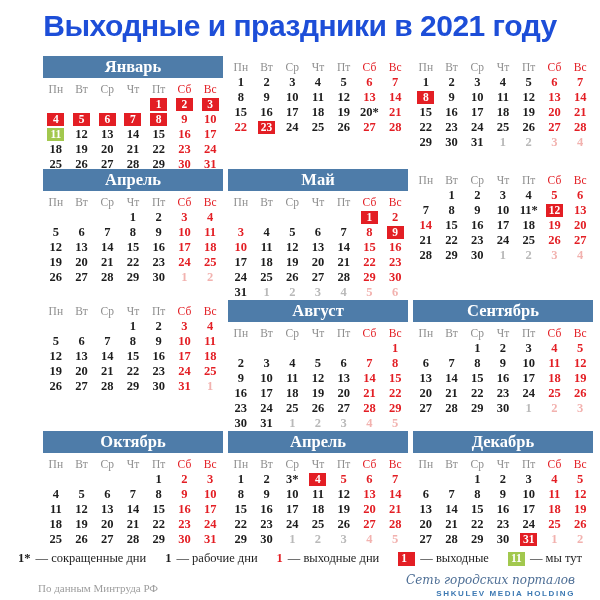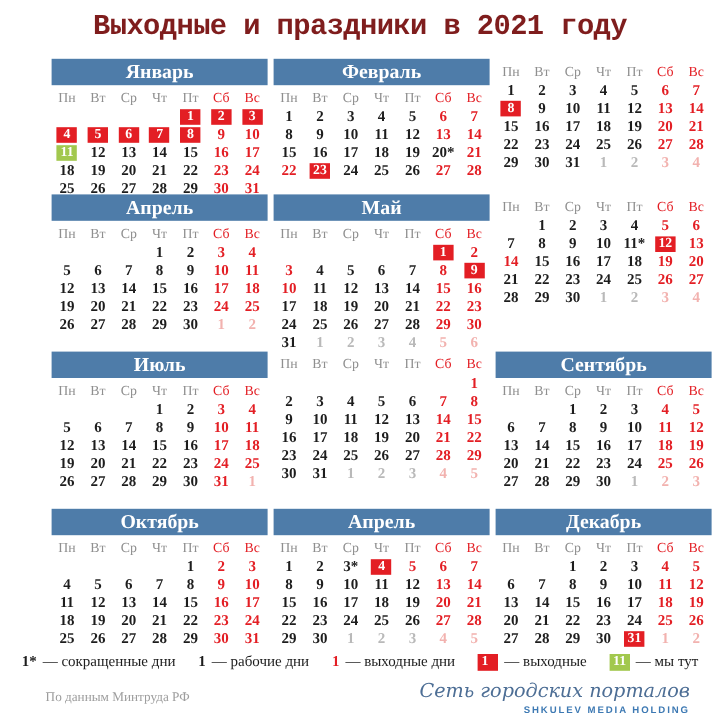--- a/index.html
+++ b/index.html
@@ -1,18 +1,18 @@
 <!DOCTYPE html>
 <html style="--header_bg: #4e7ca9; --red: #e31e24; --green: #a2c84e; --pink: #f2b2af; --other_gray: #b9b9b9; --weekday_gray: #8f8f8f; --text: #1d1d1d; --footer_gray: #9d9d9d; --brand_serif: #4d6e95; --brand_blue: #3d79b3;"><head>
 <meta charset="utf-8">
 <style>
   html,body{margin:0;padding:0;width:600px;height:600px;overflow:hidden;background:#fff;}
   body{font-family:"Liberation Serif", serif;color:#1d1d1d;}
-  .title{font-family:Liberation Mono, monospace;font-weight:bold;font-size:24px;
-         text-align:center;margin:9px 0 0 0;color:#7f1d1d;letter-spacing:-0.5px;}
+  .title{font-family:Liberation Sans, sans-serif;font-weight:bold;font-size:30px;
+         text-align:center;margin:9px 0 0 0;color:#1d4ed8;letter-spacing:-0.5px;}
   .grid{display:grid;grid-template-columns:repeat(3,1fr);grid-template-rows:113px 131px 131px auto;
         column-gap:5px;margin:13px 7px 0 43px;align-items:start;}
   .month{overflow:visible;}
   .month-header{background:var(--header_bg);color:#fff;font-weight:bold;font-size:16.5px;
         text-align:center;height:22px;line-height:22px;}
   .row{display:grid;grid-template-columns:repeat(7,1fr);}
   .daynames{margin-top:3px;}
   .dayname{text-align:center;font-size:11.5px;height:16px;line-height:16px;color:var(--weekday_gray);}
   .dayname.weekend{color:var(--red);}
   .cell{text-align:center;font-size:12.5px;height:15px;line-height:15px;font-weight:bold;color:var(--text);}
@@ -25,21 +25,21 @@
   .legend{display:flex;justify-content:center;align-items:center;gap:19px;margin-top:3px;
           font-size:12.5px;height:17px;}
   .legend-item{display:flex;align-items:center;gap:5px;}
   .legend-sym{font-weight:bold;}
   .legend-sym.off{color:var(--red);}
   .legend-sym.box{color:#fff;}
   .footer{display:flex;justify-content:space-between;align-items:flex-start;
           padding:6px 25px 0 38px;}
   .source{color:var(--footer_gray);font-size:11px;padding-top:9px;}
   .brand{display:flex;flex-direction:column;align-items:flex-end;}
-  .brand-name{font-family:"DejaVu Serif", serif;font-style:italic;font-size:16px;color:var(--brand_serif);}
+  .brand-name{font-family:"DejaVu Serif", serif;font-style:italic;font-size:12px;color:var(--brand_serif);}
   .brand-holding{font-family:"Liberation Sans", sans-serif;font-weight:bold;font-size:8px;
                  letter-spacing:1.6px;color:var(--brand_blue);margin-top:2px;}
 </style>
 </head>
 <body>
 
 <div class="page">
   <h1 class="title">Выходные и праздники в 2021 году</h1>
   <div class="grid">
       <div class="month">
@@ -93,21 +93,20 @@
           <span class="cell work">25</span>
           <span class="cell work">26</span>
           <span class="cell work">27</span>
           <span class="cell work">28</span>
           <span class="cell work">29</span>
           <span class="cell off">30</span>
           <span class="cell off">31</span>
         </div>
       </div>
       <div class="month">
-        <div class="month-header">Февраль</div>
         <div class="row daynames">
           <span class="dayname">Пн</span>
           <span class="dayname">Вт</span>
           <span class="dayname">Ср</span>
           <span class="dayname">Чт</span>
           <span class="dayname">Пт</span>
           <span class="dayname weekend">Сб</span>
           <span class="dayname weekend">Вс</span>
         </div>
         <div class="row week">
@@ -376,21 +375,20 @@
           <span class="cell work">28</span>
           <span class="cell work">29</span>
           <span class="cell work">30</span>
           <span class="cell oth-work">1</span>
           <span class="cell oth-work">2</span>
           <span class="cell oth-off">3</span>
           <span class="cell oth-off">4</span>
         </div>
       </div>
       <div class="month">
-        <div class="month-header">Июль</div>
         <div class="row daynames">
           <span class="dayname">Пн</span>
           <span class="dayname">Вт</span>
           <span class="dayname">Ср</span>
           <span class="dayname">Чт</span>
           <span class="dayname">Пт</span>
           <span class="dayname weekend">Сб</span>
           <span class="dayname weekend">Вс</span>
         </div>
         <div class="row week">
@@ -433,20 +431,21 @@
           <span class="cell work">26</span>
           <span class="cell work">27</span>
           <span class="cell work">28</span>
           <span class="cell work">29</span>
           <span class="cell work">30</span>
           <span class="cell off">31</span>
           <span class="cell oth-off">1</span>
         </div>
       </div>
       <div class="month">
+        <div class="month-header">Август</div>
         <div class="row daynames">
           <span class="dayname">Пн</span>
           <span class="dayname">Вт</span>
           <span class="dayname">Ср</span>
           <span class="dayname">Чт</span>
           <span class="dayname">Пт</span>
           <span class="dayname weekend">Сб</span>
           <span class="dayname weekend">Вс</span>
         </div>
         <div class="row week">

